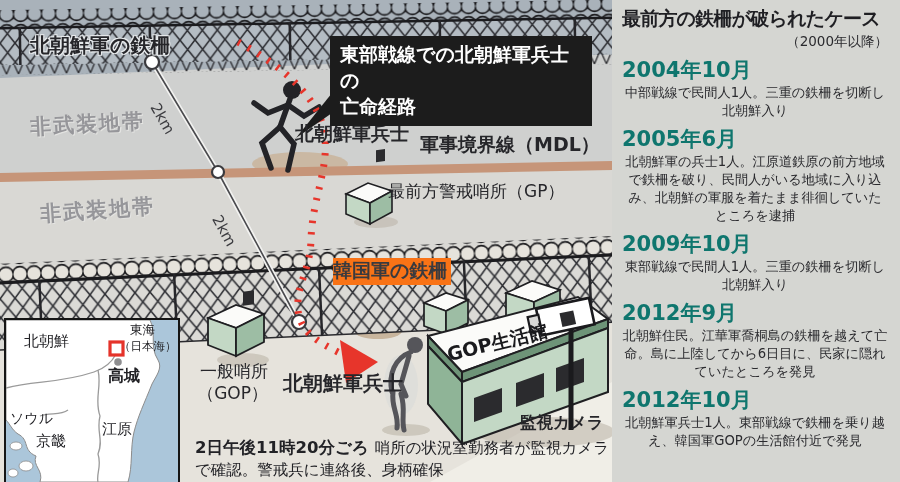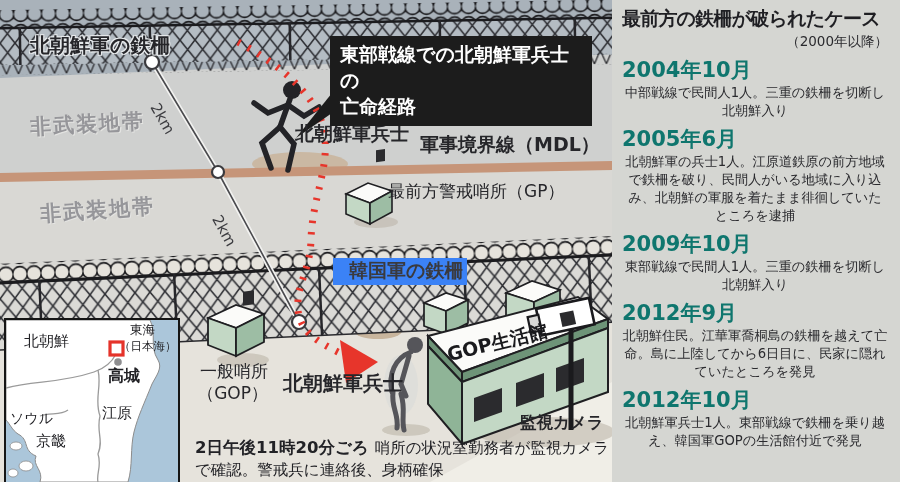--- a/index.html
+++ b/index.html
@@ -10,21 +10,21 @@
   #diagram svg{position:absolute;left:0;top:0;}
   .lbl{position:absolute;white-space:nowrap;color:#26262a;}
   .lbl-bold{font-weight:bold;}
   .halo{text-shadow:1px 1px 0 #e7eaec,-1px -1px 0 #e7eaec,1px -1px 0 #e7eaec,-1px 1px 0 #e7eaec;}
   .dmz-lbl{font-size:21px;font-weight:bold;color:#96969a;letter-spacing:2px;
            text-shadow:1px 1px 0 #e4e4e2;}
   #title-box{position:absolute;left:330px;top:36px;width:262px;background:#1c1c1c;
              color:#fff;font-size:19px;font-weight:bold;line-height:1.38;
              padding:5px 8px 6px 10px;box-sizing:border-box;}
   .dist{position:absolute;font-size:15px;color:#3c3c40;transform-origin:top left;}
-  .peach{background:#3b82f6;padding:0 4px 1px 16px;}
+  .peach{background:#f97316;padding:0 4px 1px 0;}
   #caption{position:absolute;left:195px;top:436px;width:418px;font-size:15.5px;
            line-height:1.4;color:#222226;}
   #caption .t{font-weight:bold;font-size:16.5px;margin-right:6px;}
   
   #map{position:absolute;left:4px;top:318px;width:172px;height:162px;
        border:2px solid #151515;background:#abc6da;overflow:hidden;}
   #map .lbl{color:#222226;}
   
   #sidebar{position:absolute;left:612px;top:0;width:288px;height:482px;
            background:#d5d6d2;box-sizing:border-box;padding:6px 12px 0 10px;}
@@ -221,21 +221,21 @@
           <path d="M92,50 C96,66 88,80 94,96 C90,112 98,120 92,134 C96,146 90,154 92,162"></path>
           <path d="M34,96 C44,92 54,96 62,90"></path>
         </g>
         <circle cx="112" cy="42" r="3.8" fill="#8e8e90"></circle>
         <rect x="104" y="22" width="13" height="13" fill="none" stroke="#e5332a" stroke-width="3.2"></rect>
       </svg>
       <div class="lbl" style="left:18px;top:12px;font-size:15px;">北朝鮮</div>
       <div class="lbl" style="left:124px;top:2px;font-size:12.5px;">東海</div>
       <div class="lbl" style="left:113px;top:19px;font-size:11.5px;">（日本海）</div>
       <div class="lbl lbl-bold" style="left:102px;top:46px;font-size:16px;">高城</div>
-      <div class="lbl" style="left:96px;top:84px;font-size:15px;">江原</div>
+      <div class="lbl" style="left:96px;top:100px;font-size:15px;">江原</div>
       <div class="lbl" style="left:4px;top:90px;font-size:14px;">ソウル</div>
       <div class="lbl" style="left:30px;top:112px;font-size:15px;">京畿</div>
     </div>
   </div>
 
   <div id="sidebar">
     <div id="sb-title">最前方の鉄柵が破られたケース</div>
     <div id="sb-sub">（2000年以降）</div>
 
     <div class="entry">

